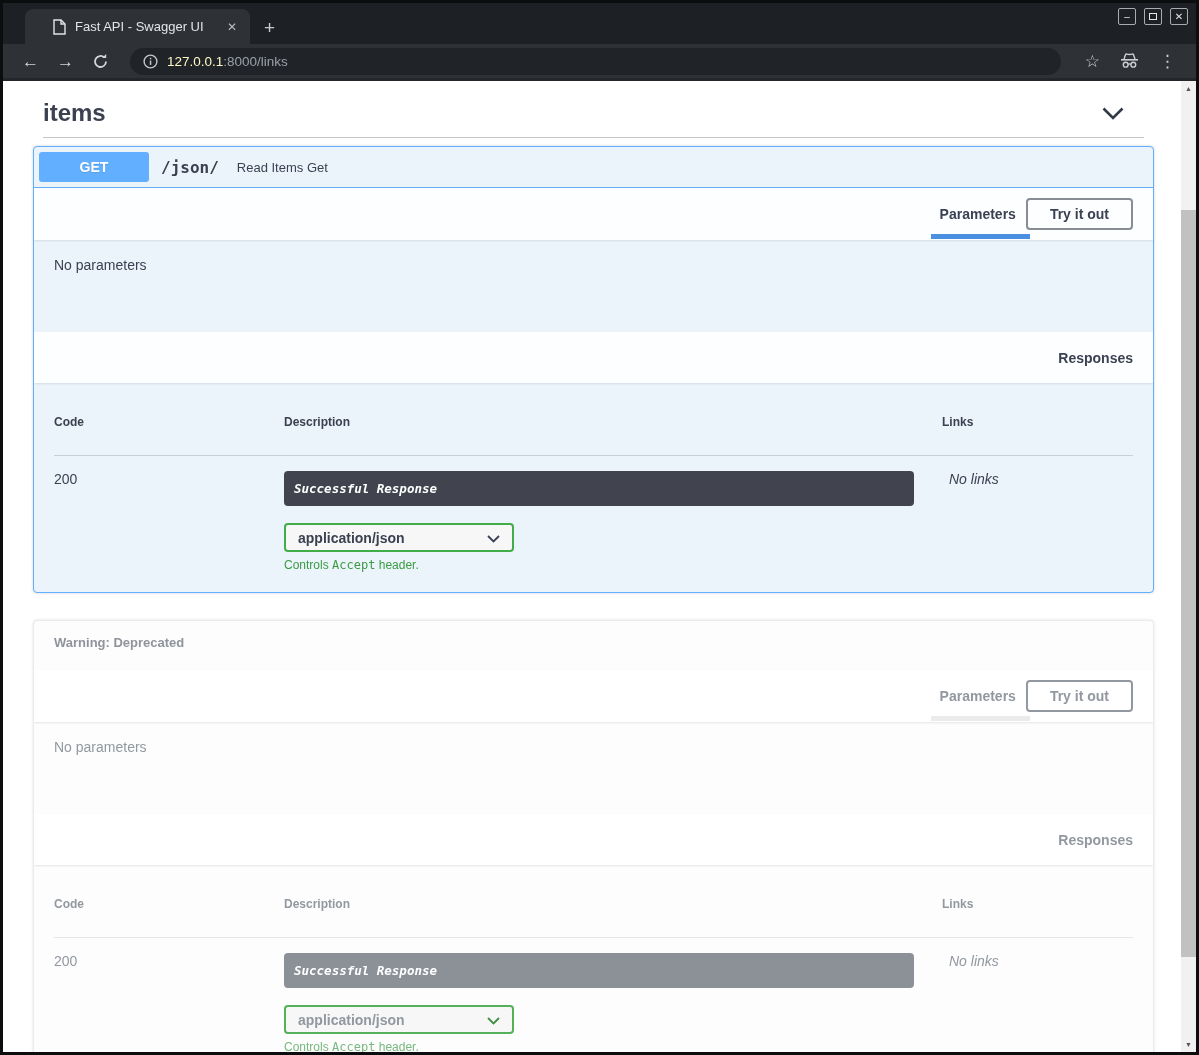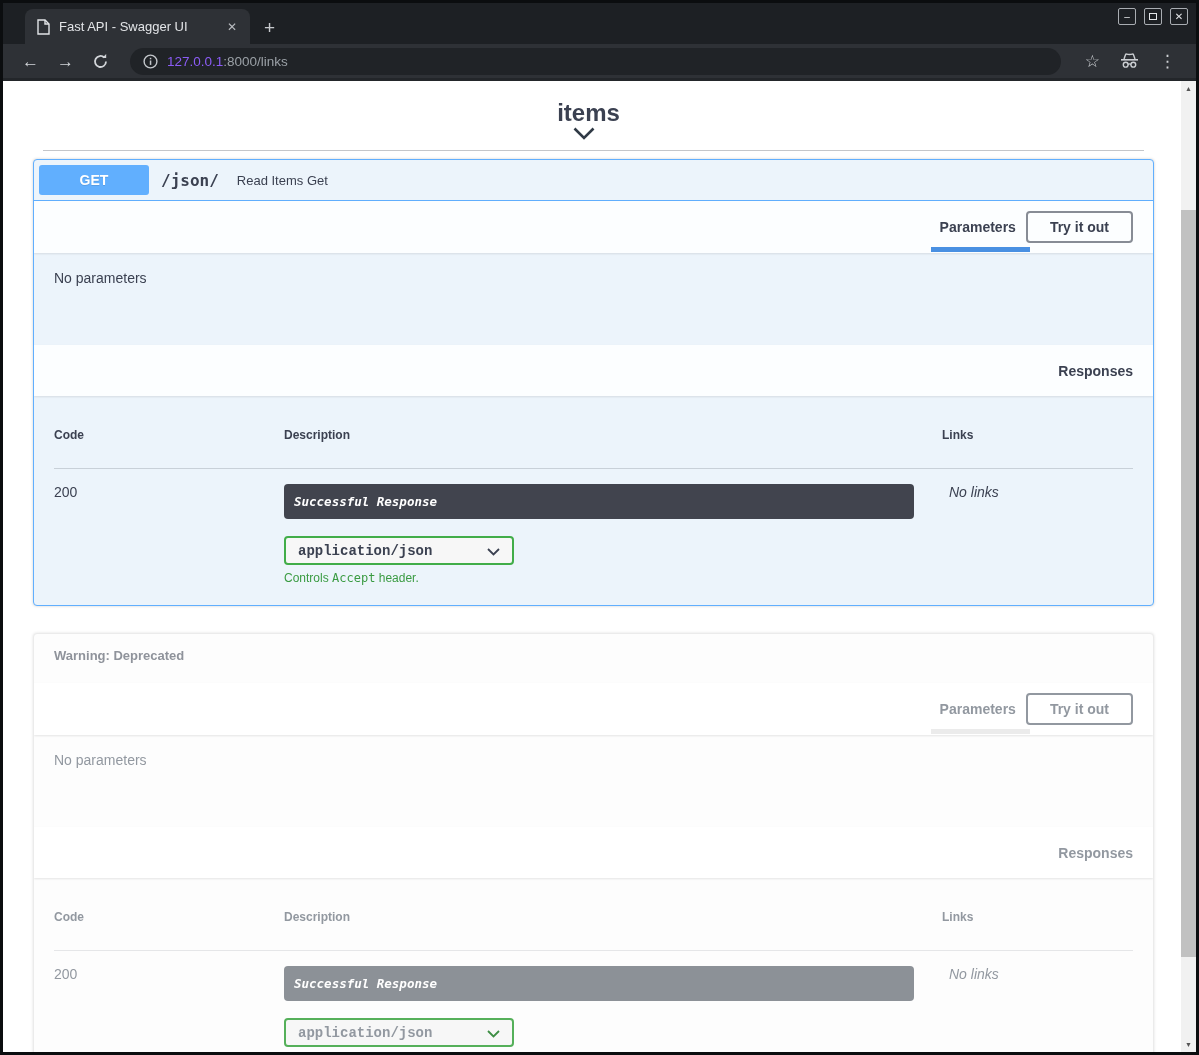--- a/index.html
+++ b/index.html
@@ -7,56 +7,56 @@
   body { font-family:"Liberation Sans", sans-serif; }
 
   .window{ width:1199px; height:1055px; border:3px solid #0b0d0f; background:#fff;
            display:flex; flex-direction:column; overflow:hidden; }
 
   
   .tabstrip{ height:41px; background:#1d2024; flex:0 0 auto; position:relative;
              display:flex; align-items:flex-end; }
   .tab{ width:225px; height:35px; margin-left:22px; background:#2e3136;
         border-radius:8px 8px 0 0; display:flex; align-items:center;
-        padding:0 8px 0 11px; color:#e2e4e7; font-size:13px; }
+        padding:0 8px 0 27px; color:#e2e4e7; font-size:13px; }
   .tab .doc-ic{ flex:0 0 auto; margin-right:9px; display:flex; }
   .tab-title{ flex:1 1 auto; white-space:nowrap; overflow:hidden; }
   .tab-close{ color:#b9bcc0; font-size:12px; padding:2px 5px; cursor:default; }
   .newtab{ color:#c6c9cd; font-size:19px; margin:0 0 7px 14px; line-height:1; cursor:default; }
   .winbtns{ position:absolute; top:5px; right:8px; display:flex; gap:8px; }
   .winbtn{ width:18px; height:17px; border:1px solid #a9adb2; border-radius:2px;
            color:#e4e6e9; display:flex; align-items:center; justify-content:center;
            font-size:10px; line-height:1; background:transparent; }
   .maxglyph{ width:8px; height:7px; border:1px solid #e4e6e9; display:block; }
 
   .toolbar{ height:37px; background:#2e3136; border-bottom:3px solid #23262a;
             display:flex; align-items:center; padding:0 10px; flex:0 0 auto; }
   .navbtn{ color:#d3d6da; font-size:17px; padding:0 9px; line-height:1; }
   .reload-ic{ display:flex; padding:0 9px; }
   .addressbar{ flex:1 1 auto; height:27px; background:#202327; border-radius:14px;
                margin:0 14px 0 12px; display:flex; align-items:center; padding:0 13px; }
   .info-ic{ display:flex; margin-right:9px; }
   .url{ font-size:13.5px; color:#9aa0a6; white-space:nowrap; }
-  .url .host{ color:#8b5cf6; }
+  .url .host{ color:#fef9c3; }
   .bar-ic{ color:#cdd0d4; font-size:17px; padding:0 10px; line-height:1; }
   .incog-ic{ display:flex; padding:0 10px; }
 
   
   .viewport{ flex:1 1 auto; position:relative; background:#fff; overflow:hidden; }
   .scrollbar{ position:absolute; top:0; right:0; bottom:0; width:15px; background:#f1f1f1; }
   .sb-arrow{ height:15px; display:flex; align-items:center; justify-content:center;
              color:#555; font-size:7px; }
   .sb-arrow.down{ position:absolute; bottom:0; left:0; right:0; }
   .sb-thumb{ position:absolute; top:129px; left:0; width:15px; height:747px; background:#c1c1c1; }
 
   .swagger{ position:absolute; inset:0 15px 0 0; padding:8px 27px 0 30px;
             color:#3b4151; overflow:hidden; }
 
   .tag-row{ margin:0 10px; padding:10px 10px 10px 0; border-bottom:1px solid rgba(59,65,81,.3);
-            display:flex; align-items:center; justify-content:space-between;flex-direction:column; }
+            display:flex; align-items:center; justify-content:space-between; }
   .tag-row h3{ font-size:24px; font-weight:700; color:#3b4151; }
   .tag-chevron{ margin-right:10px; display:flex; cursor:pointer; }
 
   .opblock{ margin-top:8px; border:1px solid #61affe; border-radius:4px;
             background:#ecf4fb; box-shadow:0 0 3px rgba(0,0,0,.19); overflow:hidden; }
   .op-summary{ padding:5px; display:flex; align-items:center; border-bottom:1px solid #61affe; }
   .method-badge{ width:110px; padding:7px 0; text-align:center; background:#61affe; color:#fff;
                  font-size:14px; font-weight:700; border-radius:3px;
                  text-shadow:0 1px 0 rgba(0,0,0,.1); }
   .op-path{ margin:0 10px 0 12px; font-family:"DejaVu Sans Mono","Liberation Mono",monospace;
@@ -83,21 +83,21 @@
   .rhead{ font-size:12px; font-weight:700; color:#3b4151; padding-bottom:26px;
           border-bottom:1px solid rgba(59,65,81,.2); }
   .rrow{ padding-top:15px; font-size:14px; }
   .resp-box{ background:#41444e; border-radius:4px; padding:10px; margin-right:28px;
              color:#fff; font-family:"DejaVu Sans Mono","Liberation Mono",monospace;
              font-size:12.5px; font-weight:700; font-style:italic; }
   .no-links{ font-style:italic; color:#3b4151;margin-left:7px; }
   .mt-select{ margin-top:17px; width:230px; height:29px; background:#f7f7f7;
               border:2px solid #41ad49; border-radius:4px; display:flex; align-items:center;
               justify-content:space-between; padding:0 12px; cursor:pointer; }
-  .mt-select .val{ font-size:14px; font-weight:700; color:#3b4151;font-family:Liberation Mono, monospace; }
+  .mt-select .val{ font-size:14px; font-weight:700; color:#3b4151; }
   .mt-note{ margin-top:6px; font-size:12px; color:#3a9b42; }
   .mt-note .code{ font-family:"DejaVu Sans Mono","Liberation Mono",monospace; }
 
   
   .opblock.deprecated{ border-color:#ebebeb; background:#fdfdfd; box-shadow:0 0 3px rgba(0,0,0,.12); }
   .opblock.deprecated .op-summary{ border-bottom:none; }
   .opblock.deprecated .method-badge{ background:#ebebeb; color:#fcfcfc; text-shadow:none; }
   .opblock.deprecated .op-path{ color:#9298a0; text-decoration:line-through;
                                 text-decoration-color:#6d727b; }
   .opblock.deprecated .op-desc{ color:#9298a0; }

